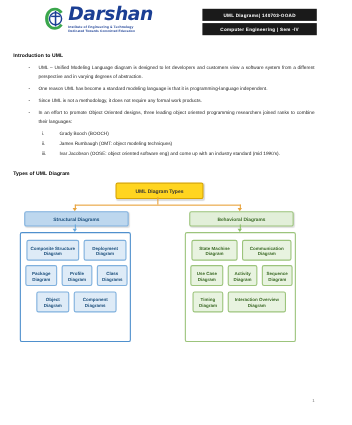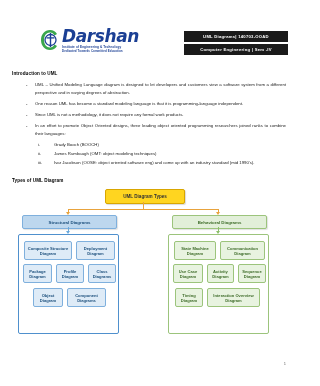--- a/index.html
+++ b/index.html
@@ -7,21 +7,20 @@
     width:298px;height:386px;
     background:#ffffff;
     font-family:"Liberation Sans", sans-serif;
     overflow:hidden;
     position:relative;
   }
   .page{
     position:absolute;inset:0;
     background:#fff;
     box-sizing:border-box;
-    margin-top:23px;
   }
 
   
   .header{
     display:flex;align-items:flex-start;
     padding:5px 10px 0 10px;
     height:40px;box-sizing:border-box;
   }
   .logo{
     display:flex;align-items:center;

